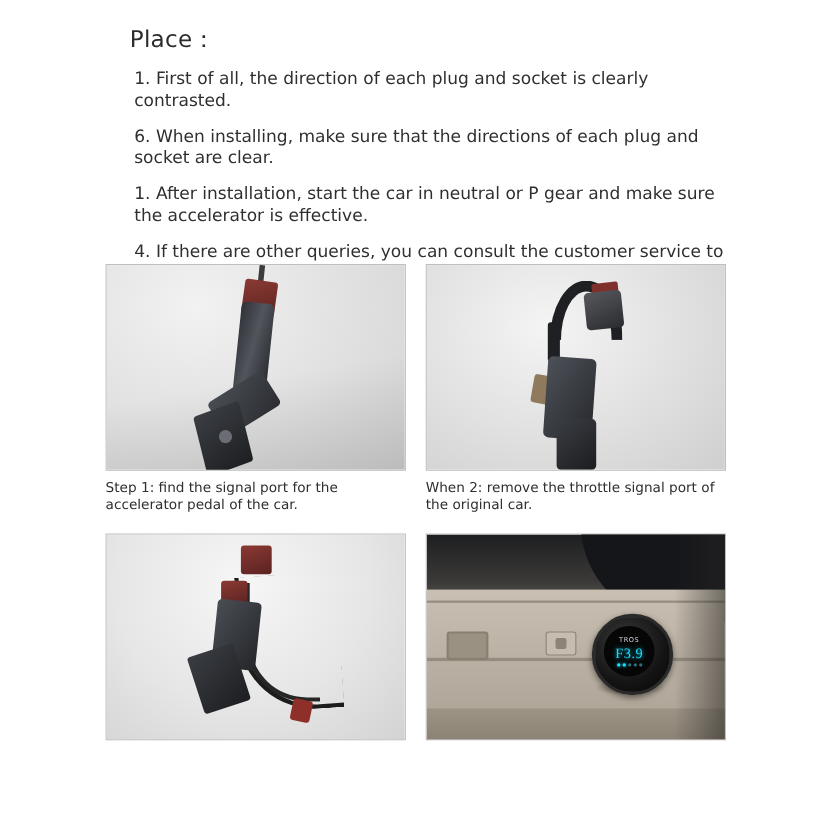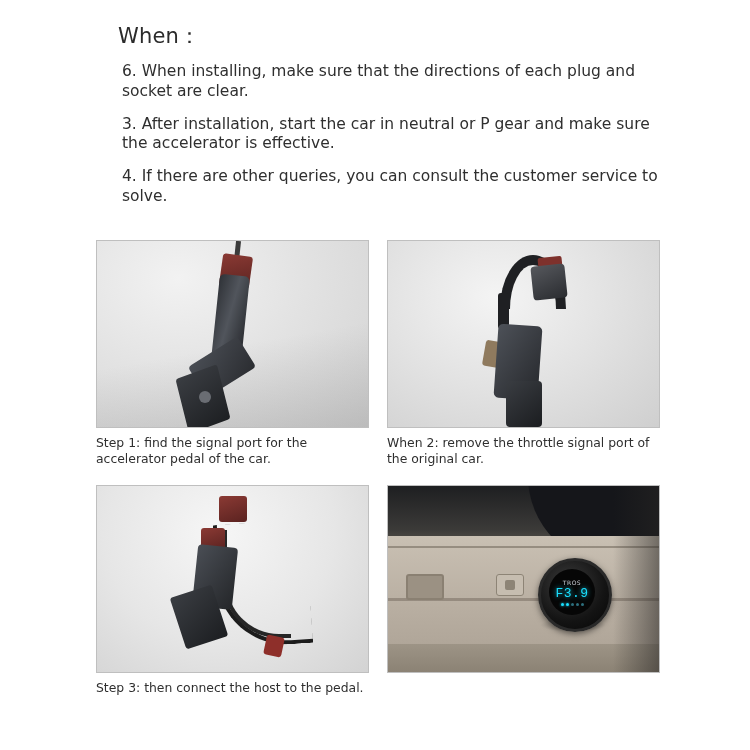--- a/index.html
+++ b/index.html
@@ -268,21 +268,21 @@
   .p4-gauge-face {
     position: absolute; left: 8px; top: 8px; width: 46px; height: 46px;
     border-radius: 50%; background: #060606;
     display: flex; flex-direction: column; align-items: center; justify-content: center;
   }
   .p4-gauge-brand {
     font-size: 6px; color: #cfd5dd; letter-spacing: 0.5px;
     font-family: "DejaVu Sans", sans-serif;
   }
   .p4-gauge-value {
-    font-family: Liberation Mono, monospace;
+    font-family: Liberation Serif, serif;
     font-size: 13px; color: #19e0ff; letter-spacing: 0.5px;
     text-shadow: 0 0 5px rgba(25,224,255,0.9);
     line-height: 1;
     margin-top: 1px;
   }
   .p4-gauge-dots {
     margin-top: 3px; display: flex; gap: 2px;
   }
   .p4-gauge-dots i {
     display: block; width: 3px; height: 3px; border-radius: 50%;
@@ -300,25 +300,26 @@
   .p4-right-dark {
     position: absolute; right: 0; top: 0; width: 46px; height: 188px;
     background: linear-gradient(270deg, rgba(40,38,36,0.55) 0%, rgba(40,38,36,0) 100%);
   }
 </style>
 </head>
 <body>
 
 <div class="page">
 
-  <h1 class="tips-title">When：</h1>
+  <h1 class="tips-title">Place：</h1>
 
   <div class="tips-list">
+    <p class="tip">1. First of all, the direction of each plug and socket is clearly contrasted.</p>
     <p class="tip">6. When installing, make sure that the directions of each plug and socket are clear.</p>
-    <p class="tip">3. After installation, start the car in neutral or P gear and make sure the accelerator is effective.</p>
+    <p class="tip">1. After installation, start the car in neutral or P gear and make sure the accelerator is effective.</p>
     <p class="tip">4. If there are other queries, you can consult the customer service to solve.</p>
   </div>
 
   <div class="steps-grid">
 
     <div class="step-cell">
       <div class="photo">
         <div class="p1-bg"></div>
         <div class="p1-dark"></div>
         <div class="p1-wire"></div>
@@ -349,21 +350,20 @@
       <div class="photo">
         <div class="p3-bg"></div>
         <div class="p3-cable"></div>
         <div class="p3-cable2"></div>
         <div class="p3-conn"></div>
         <div class="p3-conn2"></div>
         <div class="p3-body"></div>
         <div class="p3-pedal"></div>
         <div class="p3-redtip"></div>
       </div>
-      <p class="caption">Step 3: then connect the host to the pedal.</p>
     </div>
 
     <div class="step-cell">
       <div class="photo">
         <div class="p4-bg"></div>
         <div class="p4-dash-dark"></div>
         <div class="p4-dash-curve"></div>
         <div class="p4-panel"></div>
         <div class="p4-seam2"></div>
         <div class="p4-seam"></div>

